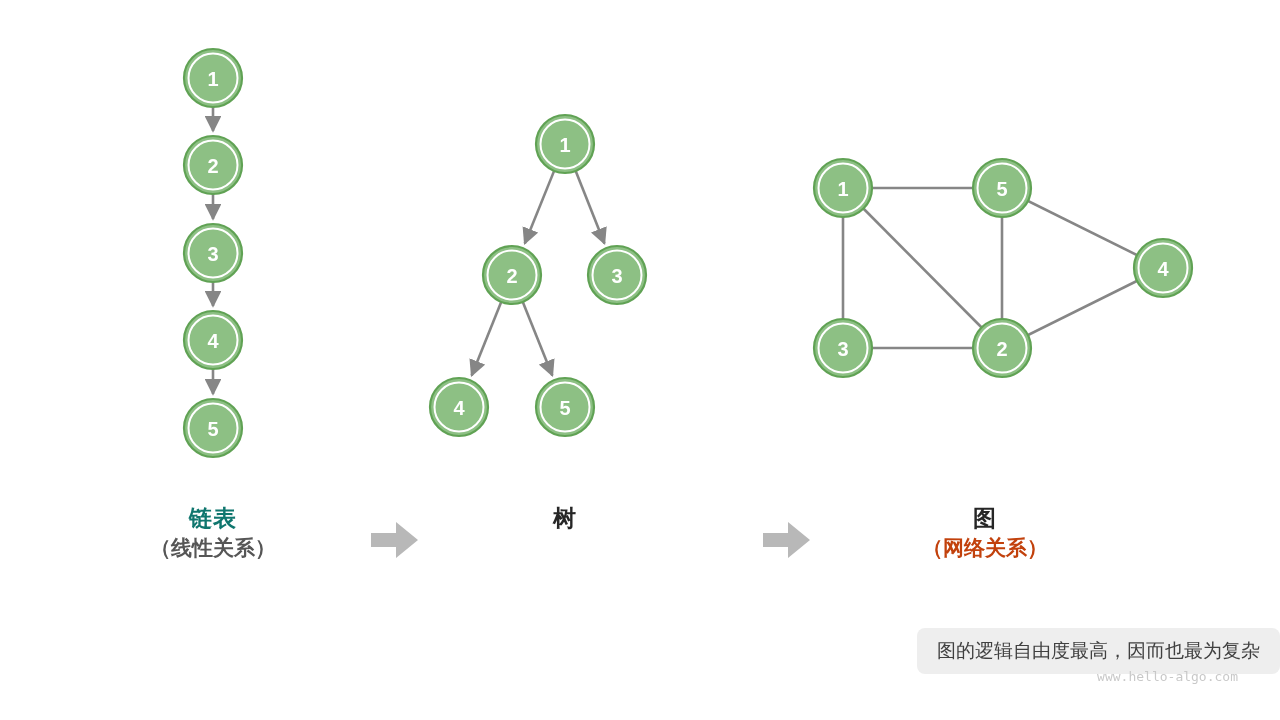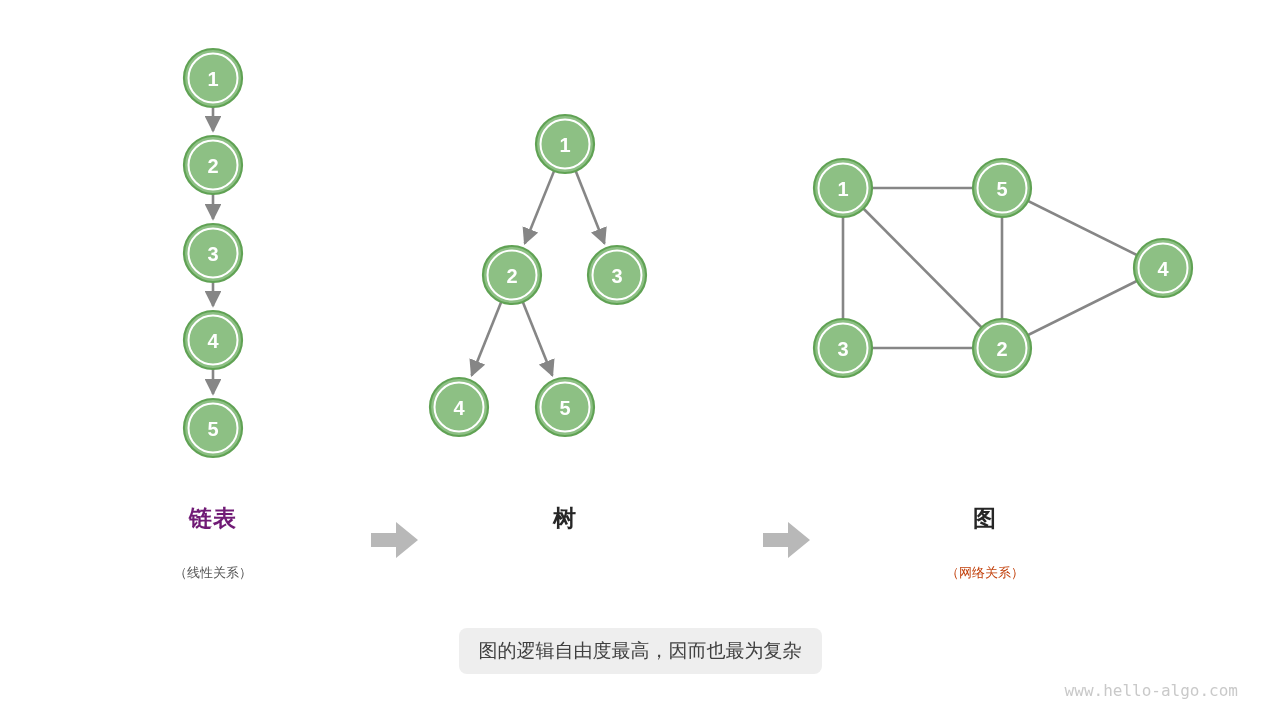--- a/index.html
+++ b/index.html
@@ -21,47 +21,47 @@
     width: 240px;
     text-align: center;
   }
   .label-group .dlabel {
     font-size: 23px;
     font-weight: 700;
     color: #262626;
     letter-spacing: 1px;
   }
   .label-group .dsublabel {
-    margin-top: 30px;
-    font-size: 13px;
+    font-size: 21px;
     color: #565656;
+    font-weight: bold;
   }
   .lg0 { left: 93px;  top: 503px; }
   .lg1 { left: 445px; top: 503px; }
   .lg2 { left: 865px; top: 503px; }
   .caption-wrap {
     position: absolute;
     left: 0; right: 0; top: 628px;
     display: flex;
-    justify-content: center;
+    justify-content: flex-end;
   }
   .caption {
     background: #eeeeee;
     color: #404040;
     font-size: 19px;
     padding: 10px 20px;
     border-radius: 8px;
     white-space: nowrap;
   }
   .watermark {
     position: absolute;
     right: 42px;
-    bottom: 20px;
+    bottom: 36px;
     font-family: "DejaVu Sans Mono", monospace;
-    font-size: 16px;
+    font-size: 13px;
     color: #c9c9c9;
   }
 </style>
 </head>
 <body>
 
 <div class="stage">
 
   <svg class="diagram-canvas" viewBox="0 0 1280 720">
       <defs>
@@ -163,21 +163,21 @@
           <circle cx="1002" cy="348" r="29" fill="#8dc084" stroke="#60a254" stroke-width="2.2"></circle>
           <circle cx="1002" cy="348" r="24.5" fill="none" stroke="#ffffff" stroke-width="2"></circle>
           <text x="1002" y="349" fill="#ffffff" font-size="20" font-weight="600" text-anchor="middle" dominant-baseline="central" font-family="&quot;Liberation Sans&quot;, sans-serif">2</text>
         </g>
       </g>
       <path d="M 371 533 H 396 V 522 L 418 540 L 396 558 V 547 H 371 Z" fill="#b8b8b8"></path>
       <path d="M 763 533 H 788 V 522 L 810 540 L 788 558 V 547 H 763 Z" fill="#b8b8b8"></path>
     </svg>
 
   <div class="label-group lg0">
-    <div class="dlabel" style="color: #701a75;">链表</div>
+    <div class="dlabel" style="color: #0f766e;">链表</div>
     <div class="dsublabel" style="color: rgb(86, 86, 86);">（线性关系）</div>
   </div>
 
   <div class="label-group lg1">
     <div class="dlabel" style="color: rgb(38, 38, 38);">树</div>
   </div>
 
   <div class="label-group lg2">
     <div class="dlabel" style="color: rgb(38, 38, 38);">图</div>
     <div class="dsublabel" style="color: #c2410c;">（网络关系）</div>

